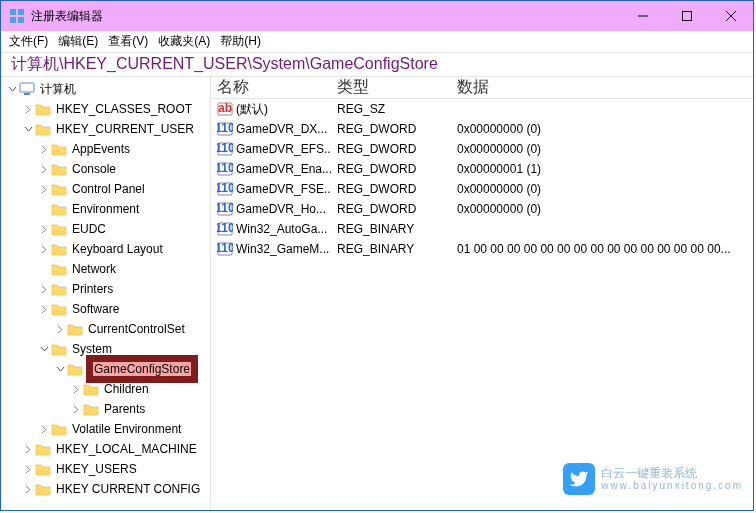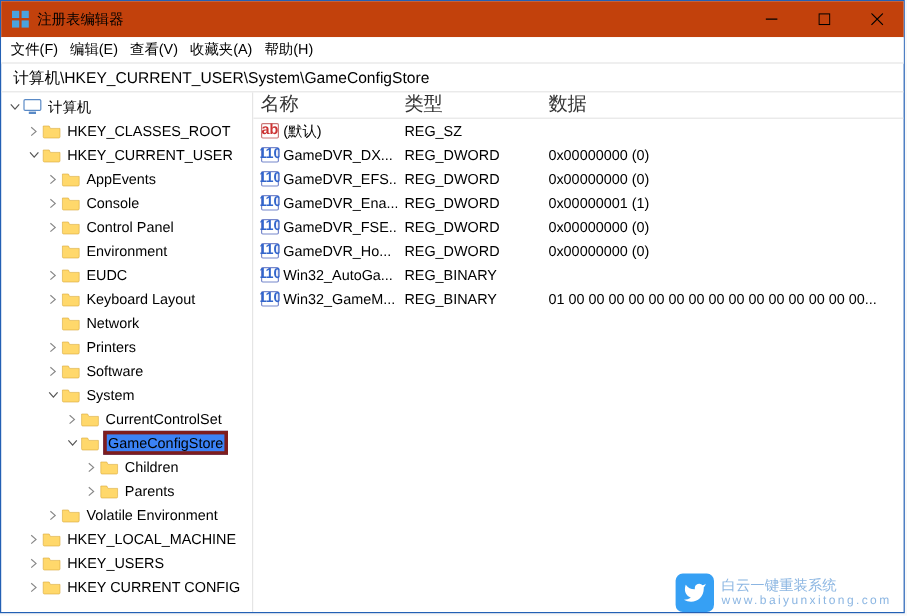--- a/index.html
+++ b/index.html
@@ -1,55 +1,55 @@
 <!DOCTYPE html>
 <html><head>
 <meta charset="utf-8">
 <style>
 * { box-sizing: border-box; margin: 0; padding: 0; font-family: "Microsoft YaHei", "Segoe UI", sans-serif; font-size: 12px; }
 body { background: #f8f8f8; width: 756px; height: 513px; overflow: hidden; position: relative; }
 
 .window { width: 754px; height: 511px; background: #fff; border: 1px solid #2360b4; position: relative; }
 
-.titlebar { height: 30px; display: flex; align-items: center; padding-left: 8px; background: #c2410c; }
+.titlebar { height: 30px; display: flex; align-items: center; padding-left: 8px; background: #f0abfc; }
 .titlebar .app-icon { width: 16px; height: 16px; margin-right: 6px; }
 .titlebar .title { flex: 1; font-size: 12px; }
 .titlebar .win-btns { display: flex; height: 100%; }
 .titlebar .win-btn { width: 44px; display: flex; align-items: center; justify-content: center; cursor: pointer; }
 
 .menubar { height: 22px; display: flex; align-items: center; padding-left: 8px; gap: 10px; background: #fff; border-bottom: 1px solid #e5e5e5; }
 .menubar span { font-size: 12px; cursor: pointer; }
 
 .addressbar { height: 24px; display: flex; align-items: center; padding: 0 10px; border-bottom: 1px solid #e5e5e5; }
-.addressbar span { font-size: 13px; color: #000000; }
+.addressbar span { font-size: 16px; color: #701a75; }
 
 .content { display: flex; height: calc(100% - 76px); }
 
 .tree { width: 210px; border-right: 1px solid #e5e5e5; overflow: auto; padding-top: 2px; }
 .tree-node { display: flex; align-items: center; height: 20px; white-space: nowrap; cursor: pointer; }
 .tree-node .indent { display: inline-block; }
 .chevron { width: 14px; height: 14px; display: inline-flex; align-items: center; justify-content: center; color: #666; font-size: 10px; }
 .folder-icon, .pc-icon { width: 16px; height: 14px; margin-right: 3px; display: inline-flex; align-items: center; justify-content: center; }
 .tree-node .label { font-size: 12px; padding: 0 2px; }
-.tree-node.selected .label { background: #3b82f6; border: 3px solid #7f1d1d; padding: 0 1px; }
+.tree-node.selected .label { background: #fca5a5; border: 7px solid #7f1d1d; padding: 0 1px; }
 
 .list { flex: 1; overflow: auto; }
 .list-header { display: flex; height: 22px; border-bottom: 1px solid #e5e5e5; }
 .list-header .col { padding-left: 6px; display: flex; align-items: center; font-size: 16px; color: #333; border-right: 1px solid transparent; }
 .col-name { width: 120px; }
 .col-type { width: 120px; }
 .col-data { flex: 1; }
 .list-row { display: flex; height: 20px; align-items: center; cursor: pointer; }
 .list-row .cell { padding-left: 6px; font-size: 12px; white-space: nowrap; overflow: hidden; text-overflow: ellipsis; }
 .reg-icon { width: 16px; height: 14px; margin-right: 3px; display: inline-flex; align-items: flex-start; justify-content: center; flex-shrink: 0; }
 .cell-name { width: 120px; display: flex; align-items: center; }
 .cell-type { width: 120px; }
 .cell-data { flex: 1; }
 
-.watermark { position: absolute; right: 10px; bottom: 0; display: flex; align-items: center; gap: 6px; opacity: 0.9; justify-content: space-between; }
+.watermark { position: absolute; right: 10px; bottom: 15px; display: flex; align-items: center; gap: 6px; opacity: 0.9; justify-content: space-between; }
 .watermark .wm-logo { width: 32px; height: 32px; background: #2196f3; border-radius: 6px; display: flex; align-items: center; justify-content: center; }
 .watermark .wm-text { color: #7faedf; font-size: 17px; display: flex; flex-direction: column; line-height: 1.1; }
 .watermark .wm-text .sub { font-size: 10px; letter-spacing: 2px; }
 </style>
 </head>
 <body>
 
 <div class="window">
 
   <div class="titlebar">
@@ -251,46 +251,46 @@
             </svg>
           </span>
           <span class="folder-icon">
             <svg width="16" height="14" viewBox="0 0 16 14">
               <path d="M1 3h5l1 2h8v7a1 1 0 01-1 1H2a1 1 0 01-1-1z" fill="#ffd86b" stroke="#d9a93a" stroke-width="0.5"></path>
             </svg>
           </span>
           <span class="label">Software</span>
         </div>
         <div class="tree-node">
+          <span class="indent" style="width:52px"></span>
+          <span class="chevron">
+            <svg width="9" height="9" viewBox="0 0 9 9">
+              <path d="M2 1 L6 4.5 L2 8" fill="none" stroke="#888"></path>
+            </svg>
+          </span>
+          <span class="folder-icon">
+            <svg width="16" height="14" viewBox="0 0 16 14">
+              <path d="M1 3h5l1 2h8v7a1 1 0 01-1 1H2a1 1 0 01-1-1z" fill="#ffd86b" stroke="#d9a93a" stroke-width="0.5"></path>
+            </svg>
+          </span>
+          <span class="label">CurrentControlSet</span>
+        </div>
+        <div class="tree-node">
           <span class="indent" style="width:36px"></span>
           <span class="chevron">
             <svg width="9" height="9" viewBox="0 0 9 9">
               <path d="M1 2 L4.5 6 L8 2" fill="none" stroke="#555"></path>
             </svg>
           </span>
           <span class="folder-icon">
             <svg width="16" height="14" viewBox="0 0 16 14">
               <path d="M1 3h5l1 2h8v7a1 1 0 01-1 1H2a1 1 0 01-1-1z" fill="#ffd86b" stroke="#d9a93a" stroke-width="0.5"></path>
             </svg>
           </span>
           <span class="label">System</span>
-        </div>
-        <div class="tree-node">
-          <span class="indent" style="width:52px"></span>
-          <span class="chevron">
-            <svg width="9" height="9" viewBox="0 0 9 9">
-              <path d="M2 1 L6 4.5 L2 8" fill="none" stroke="#888"></path>
-            </svg>
-          </span>
-          <span class="folder-icon">
-            <svg width="16" height="14" viewBox="0 0 16 14">
-              <path d="M1 3h5l1 2h8v7a1 1 0 01-1 1H2a1 1 0 01-1-1z" fill="#ffd86b" stroke="#d9a93a" stroke-width="0.5"></path>
-            </svg>
-          </span>
-          <span class="label">CurrentControlSet</span>
         </div>
         <div class="tree-node selected">
           <span class="indent" style="width:52px"></span>
           <span class="chevron">
             <svg width="9" height="9" viewBox="0 0 9 9">
               <path d="M1 2 L4.5 6 L8 2" fill="none" stroke="#555"></path>
             </svg>
           </span>
           <span class="folder-icon">
             <svg width="16" height="14" viewBox="0 0 16 14">

